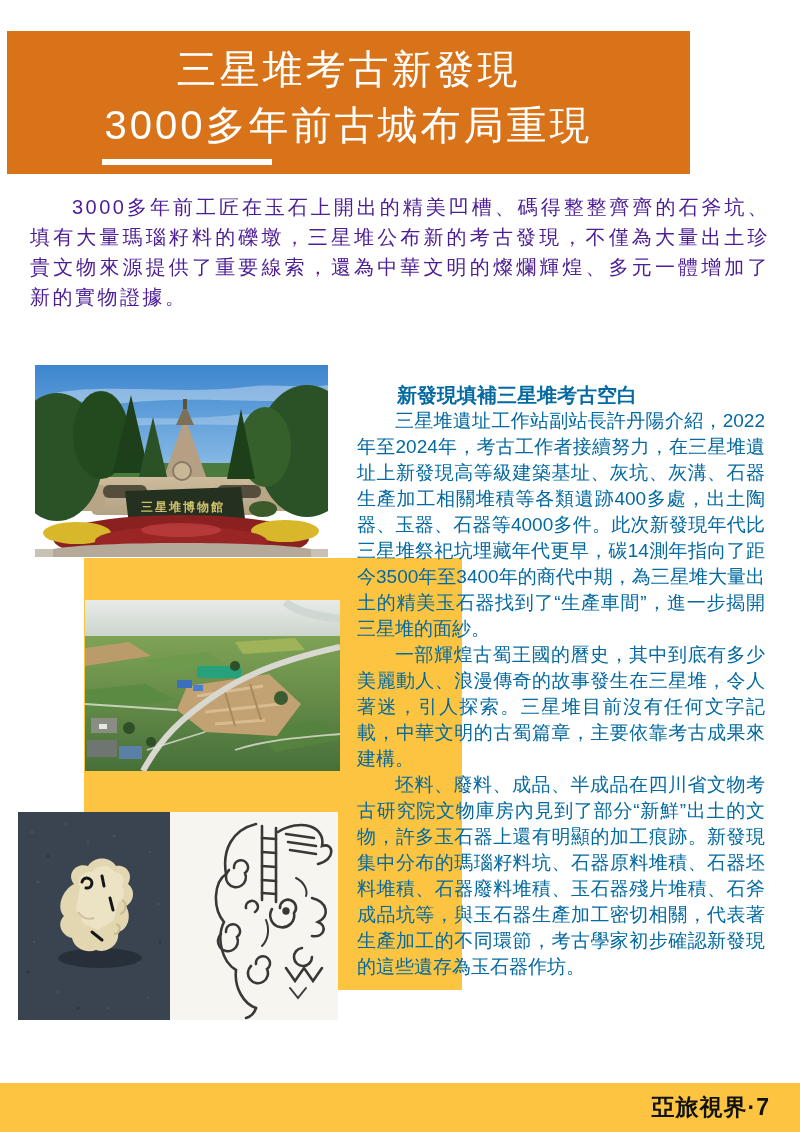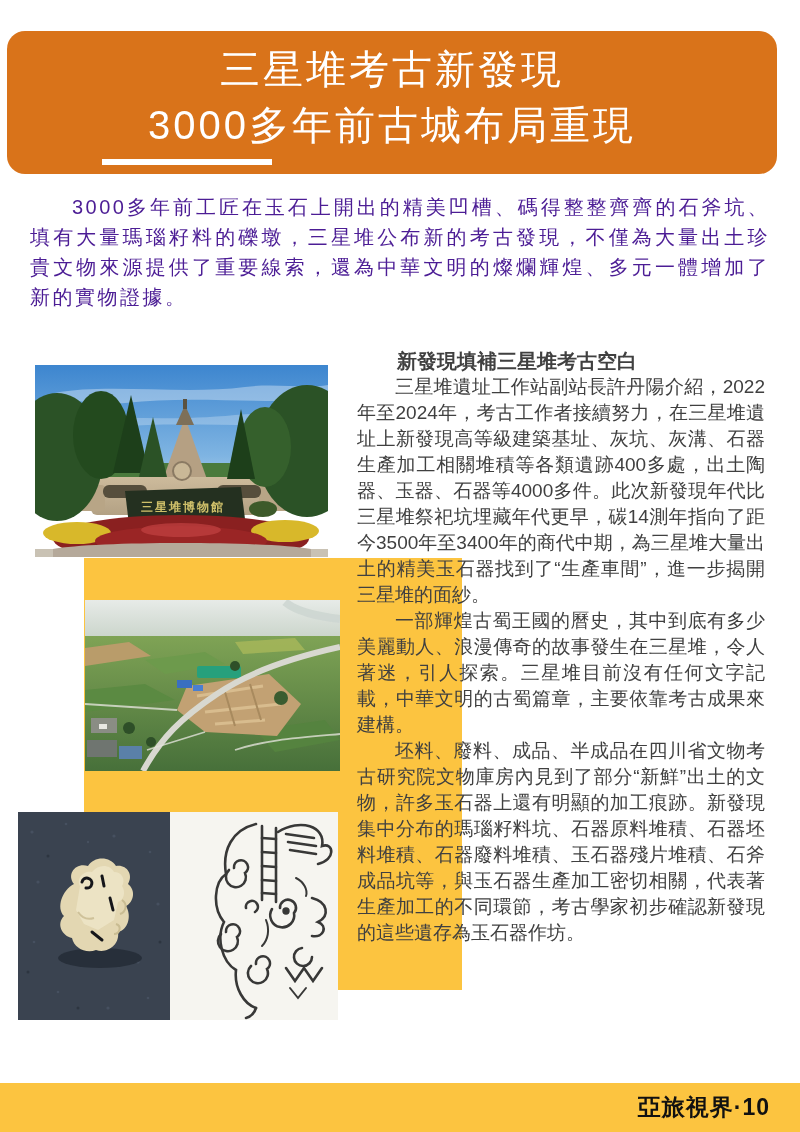--- a/index.html
+++ b/index.html
@@ -2,22 +2,22 @@
 <html><head>
 <meta charset="utf-8">
 <style>
   html,body{margin:0;padding:0;background:#ffffff;}
   .page{
     position:relative;width:800px;height:1132px;background:#ffffff;overflow:hidden;
     font-family:"Liberation Sans",sans-serif;
   }
   
   .header-band{
-    position:absolute;left:7px;top:31px;width:770px;height:143px;
-    background:#D9731A;z-index:1;border-radius:18px;
+    position:absolute;left:7px;top:31px;width:683px;height:143px;
+    background:#D9731A;z-index:1;
   }
   .title{
     color:#ffffff;text-align:center;font-size:40px;line-height:56px;
     font-weight:500;letter-spacing:3px;white-space:nowrap;
   }
   .title-wrap{padding-top:10px;}
   .title-underline{
     position:absolute;left:95px;top:128px;width:170px;height:6px;background:#ffffff;
   }
   
@@ -26,22 +26,22 @@
     color:#4c1d95;font-size:20px;line-height:30px;letter-spacing:2.5px;
     text-align:justify;text-indent:42px;font-weight:500;
   }
   
   .yellow-block{
     position:absolute;left:84px;top:558px;width:378px;height:432px;
     background:#FCC440;z-index:0;
   }
   
   .article{
-    position:absolute;left:357px;top:348px;width:408px;z-index:2;
-    color:#404040;font-size:19px;line-height:26px;text-align:justify;
+    position:absolute;left:357px;top:382px;width:408px;z-index:2;
+    color:#0369a1;font-size:19px;line-height:26px;text-align:justify;
   }
   .article h2{
     margin:0;font-size:20px;line-height:26px;font-weight:bold;text-indent:2em;
   }
   .article p{margin:0;text-indent:2em;}
   
   .photo{position:absolute;z-index:3;display:block;}
   .museum-photo{left:35px;top:365px;}
   .aerial-photo{left:85px;top:600px;}
   .artifact-strip{left:18px;top:812px;width:320px;height:208px;display:flex;}
@@ -243,16 +243,16 @@
 
         <path d="M86,196 C84,202 80,205 76,206"></path>
 
         <path d="M96,108 C100,118 98,128 92,134" stroke-width="2"></path>
         <path d="M126,66 C134,70 138,78 136,84" stroke-width="2"></path>
       </g>
     </svg>
   </div>
 
   <div class="footer-band">
-    <div class="footer-text">亞旅視界·10</div>
+    <div class="footer-text">亞旅視界·7</div>
   </div>
 
 </div>
 
 </body></html>

